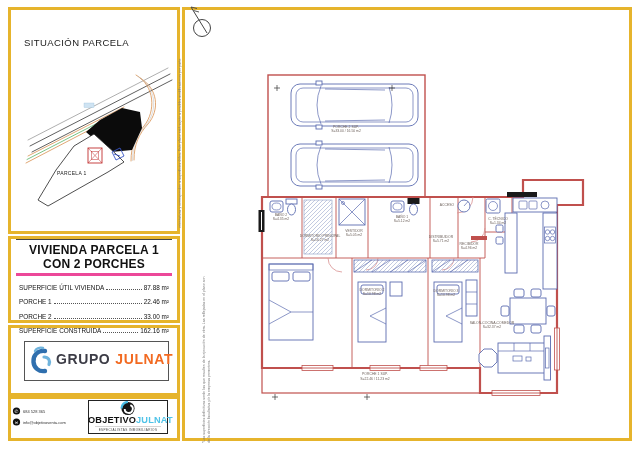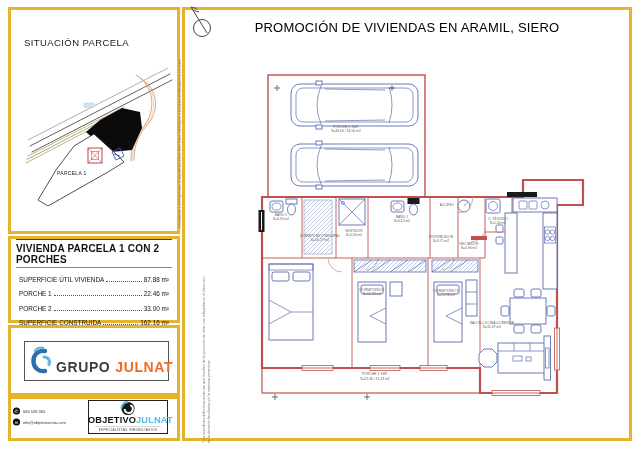--- a/index.html
+++ b/index.html
@@ -14,30 +14,30 @@
   .box{position:absolute;background:#fff;border:3px solid var(--gold);box-sizing:border-box;}
   .abs{position:absolute;}
 
   .map-title{position:absolute;left:8px;top:37px;width:137px;text-align:center;
     font-size:9.5px;letter-spacing:.4px;color:var(--ink);}
   .main-title{position:absolute;left:182px;top:20px;width:450px;text-align:center;
     font-size:13px;letter-spacing:.2px;color:#000;}
 
   
   .stable{position:absolute;left:16px;top:239px;width:156px;}
-  .tbl-title{font-size:10px;font-weight:600;text-align:left;color:#111;
-    border-top:1px solid #444;border-bottom:1px solid #ec4899;padding:2.5px 0;letter-spacing:.2px;}
+  .tbl-title{font-size:12px;font-weight:600;text-align:center;color:#111;
+    border-top:1px solid #444;border-bottom:3px solid #ec4899;padding:2.5px 0;letter-spacing:.2px;}
   .trow{display:flex;align-items:flex-end;margin-top:7.5px;font-size:6.4px;color:#111;padding:0 3px;}
   .dots{flex:1;border-bottom:1px dotted #555;margin:0 2px 1px 2px;height:1px;}
   .tval{white-space:nowrap;}
 
   
   .julnat-box{position:absolute;left:24px;top:341px;width:145px;height:40px;background:#fff;
     border:1px solid #555;box-sizing:border-box;}
-  .julnat-text{position:absolute;left:56px;top:351px;font-size:14px;font-weight:800;letter-spacing:.6px;white-space:nowrap;margin-top:8px;}
+  .julnat-text{position:absolute;left:56px;top:351px;font-size:14px;font-weight:800;letter-spacing:.6px;white-space:nowrap;}
   .julnat-text .w1{color:#3c3c46;}
   .julnat-text .w2{color:#f26a21;margin-left:5px;}
 
   
   .obj-box{position:absolute;left:88px;top:400px;width:80px;height:34px;background:#fff;
     border:1.5px solid #222;box-sizing:border-box;}
   .obj-text{position:absolute;left:88px;top:415px;width:80px;text-align:center;
     font-size:9.2px;font-weight:800;letter-spacing:.2px;white-space:nowrap;}
   .obj-text .w1{color:#111;margin-top:45px;}
   .obj-text .w2{color:#4fc3e8;}
@@ -62,21 +62,20 @@
 <div id="page">
 
   <div class="box" style="left:8px;top:7px;width:172px;height:227px;"></div>
   <div class="box" style="left:8px;top:236px;width:172px;height:87px;"></div>
   <div class="box" style="left:8px;top:325px;width:172px;height:71px;"></div>
   <div class="box" style="left:8px;top:396px;width:172px;height:45px;"></div>
 
   <div class="box" style="left:182px;top:7px;width:450px;height:434px;"></div>
 
   <div class="map-title">SITUACIÓN PARCELA</div>
-  <div class="main-title">PROMOCIÓN DE VIVIENDAS EN ARAMIL, SIERO</div>
 
   <svg class="abs" style="left:12px;top:48px;" width="164" height="180" viewBox="0 0 164 180">
     <g fill="none" stroke-linecap="round">
       <line x1="16" y1="92" x2="156" y2="20" stroke="#9a9a9a" stroke-width="0.8"></line>
       <line x1="18" y1="98" x2="158" y2="26" stroke="#606060" stroke-width="1"></line>
       <line x1="20" y1="104" x2="160" y2="32" stroke="#606060" stroke-width="1"></line>
       <line x1="16" y1="108" x2="112" y2="59" stroke="#d89050" stroke-width="0.8"></line>
       <line x1="15" y1="111.5" x2="110" y2="62.5" stroke="#58b468" stroke-width="0.8"></line>
       <line x1="14" y1="115" x2="108" y2="66" stroke="#d89050" stroke-width="0.8"></line>
       <path d="M128,30 C146,40 148,62 136,76 C127,86 122,96 122,112" stroke="#d89050" stroke-width="0.8"></path>

